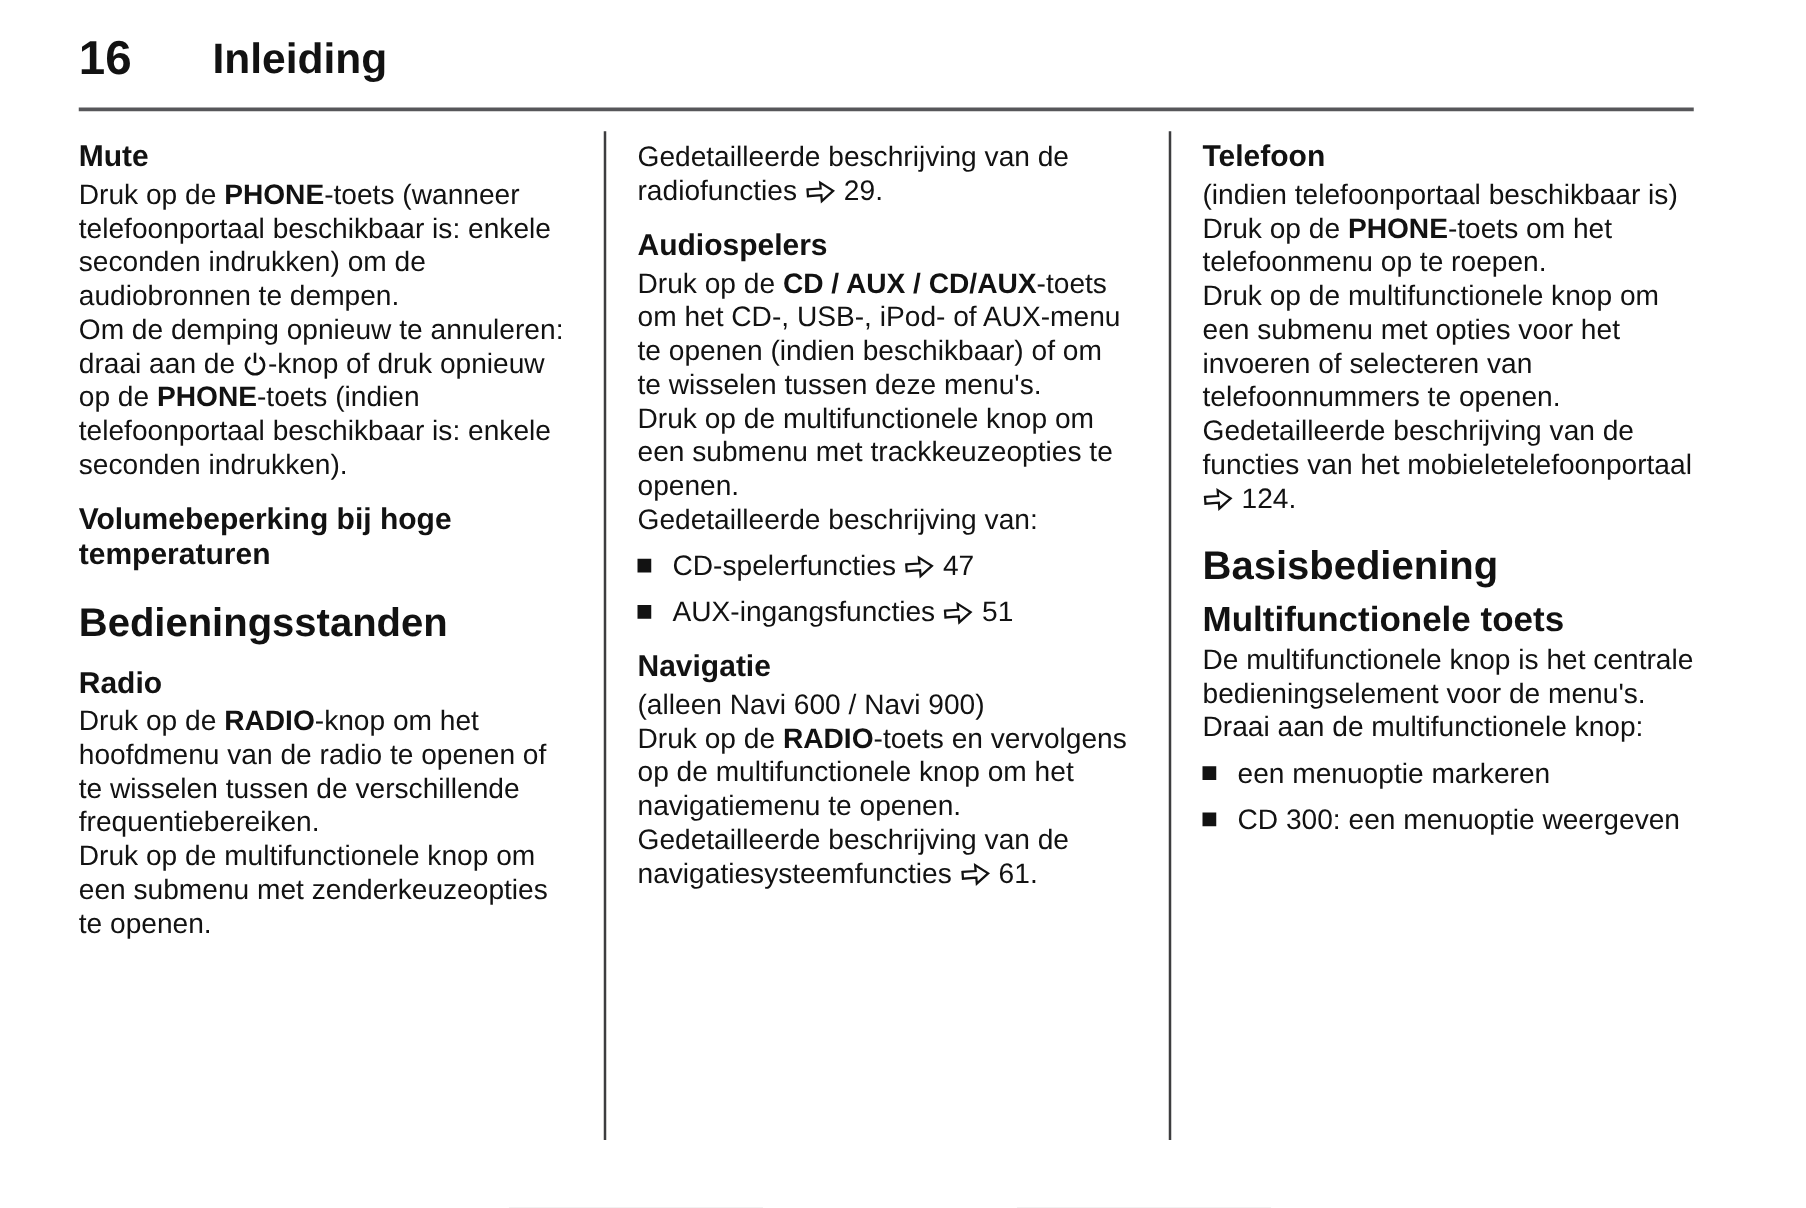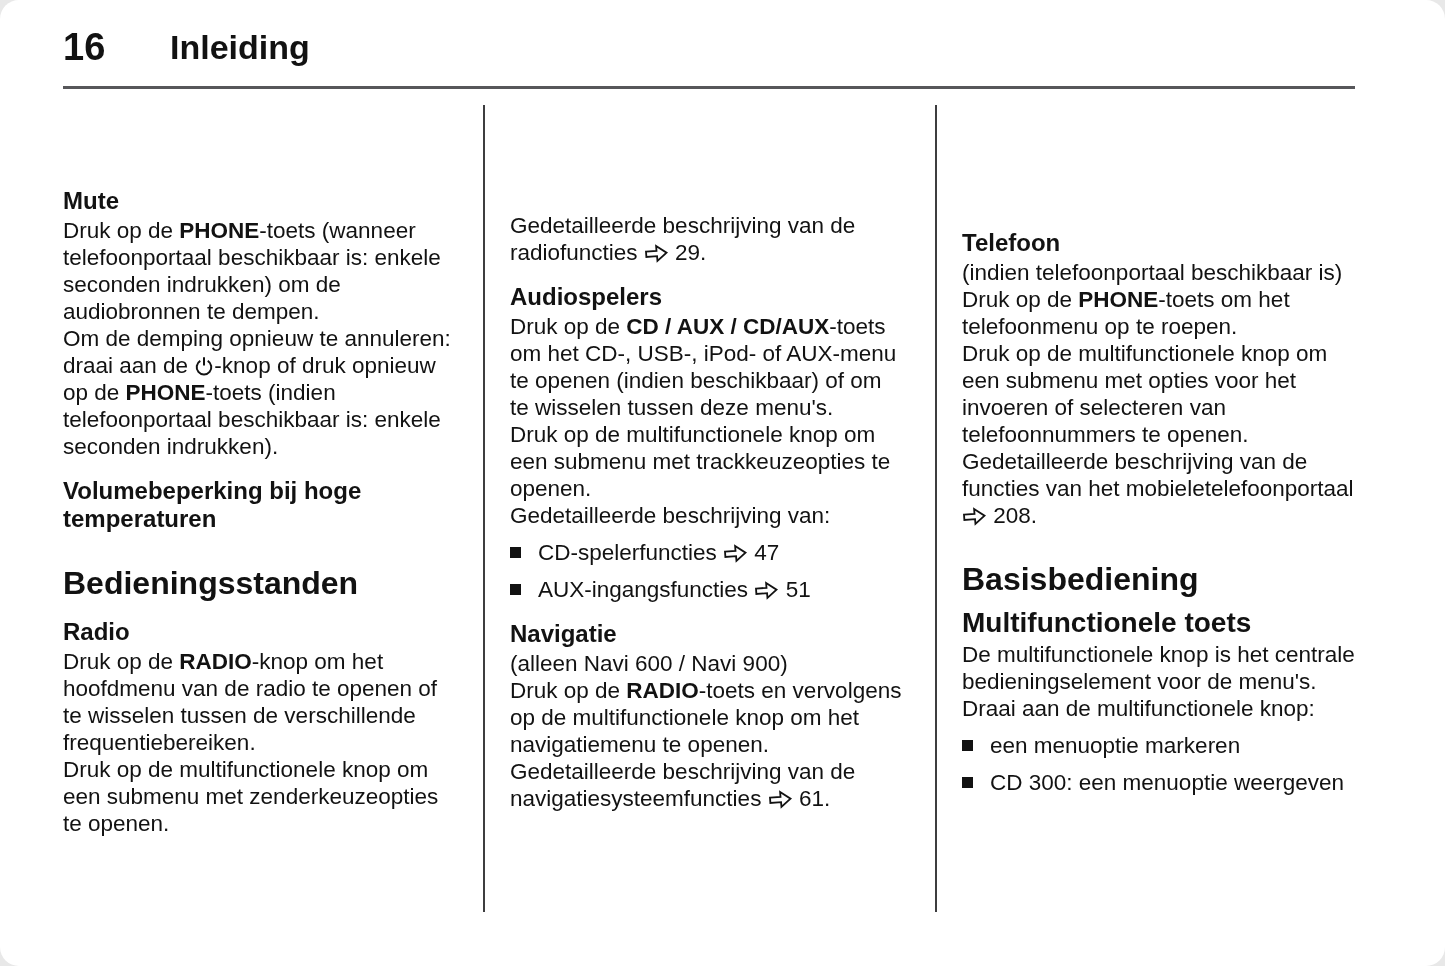--- a/index.html
+++ b/index.html
@@ -3,44 +3,43 @@
 <meta charset="utf-8">
 <style>
   html,body { margin:0; padding:0; background:#e8e8e8; }
   .page {
     position:relative;
     width:1445px; height:966px;
     background:#ffffff;
     color:#121212;
     font-family:"Liberation Sans","DejaVu Sans",sans-serif;
     overflow:hidden;
-    border-radius:19px;
   }
   
   .header { position:absolute; top:26px; left:63px; right:88px; height:46px; }
   .page-number { position:absolute; left:0; top:0; font-size:38px; font-weight:bold; line-height:42px; }
   .chapter-title { position:absolute; left:107px; top:0; font-size:34px; font-weight:bold; line-height:42px; }
   .header-rule { position:absolute; left:63px; top:86px; width:1292px; height:3px; background:#57575a; }
 
   
-  .columns { position:absolute; left:63px; top:105px; display:flex; align-items:center; }
+  .columns { position:absolute; left:63px; top:105px; display:flex; align-items:flex-start; }
   .col { padding-top:7px; }
   .col-1 { width:393px; }
   .col-2 { width:395px; }
   .col-3 { width:395px; }
   .divider { width:2px; height:807px; background:#3d3d3f; flex:0 0 2px; }
   .divider-1 { margin-left:27px; margin-right:25px; }
   .divider-2 { margin-left:30px; margin-right:25px; }
 
   
   .col > * { margin:0; }
   .col p { font-size:22.5px; line-height:27px; margin-top:0; font-weight:normal; }
   .col h4 { font-size:24px; line-height:28px; margin-top:17px; font-weight:bold; }
   .col h3 { font-size:28px; line-height:32px; margin-top:22px; font-weight:bold; }
-  .col h2 { font-size:32px; line-height:36px; margin-top:32px; font-weight:bold; }
+  .col h2 { font-size:32px; line-height:36px; margin-top:22px; font-weight:bold; }
   .col h2 + h3 { margin-top:10px; }
   .col h4 + p, .col h3 + p, .col p.subtitle { margin-top:2px; }
   .col > :first-child { margin-top:0 !important; }
 
   ul.bullets { list-style:none; margin:1px 0 0; padding:0; }
   ul.bullets li { position:relative; padding-left:28px; margin-top:10px; font-size:22.5px; line-height:27px; }
   .sq { position:absolute; left:0; top:8px; width:11px; height:11px; background:#121212; }
 
   
   .inline-icon { display:inline-block; vertical-align:baseline; }
@@ -97,21 +96,21 @@
             </svg></span><span> 61.</span></p>
       </div>
     <div class="divider divider-2"></div>
     <div class="col col-3">
         <h4><span>Telefoon</span></h4>
         <p class="subtitle"><span>(indien telefoonportaal beschikbaar is)</span></p>
         <p><span>Druk op de </span><b>PHONE</b><span>-toets om het telefoonmenu op te roepen.</span></p>
         <p><span>Druk op de multifunctionele knop om een submenu met opties voor het invoeren of selecteren van telefoonnummers te openen.</span></p>
         <p><span>Gedetailleerde beschrijving van de functies van het mobieletelefoonportaal </span><span class="inline-icon cross-reference-arrow-icon"><svg viewBox="0 0 26 22">
               <polygon points="2,9 13,8.2 12.6,3.2 23.5,10.2 14,18.8 13.6,13.8 2.4,14.6" fill="#ffffff" stroke="#121212" stroke-width="1.9" stroke-linejoin="miter"></polygon>
-            </svg></span><span> 208.</span></p>
+            </svg></span><span> 124.</span></p>
         <h2><span>Basisbediening</span></h2>
         <h3><span>Multifunctionele toets</span></h3>
         <p><span>De multifunctionele knop is het centrale bedieningselement voor de menu's.</span></p>
         <p><span>Draai aan de multifunctionele knop:</span></p>
         <ul class="bullets">
           <li><span class="sq"></span><span><span>een menuoptie markeren</span></span></li>
           <li><span class="sq"></span><span><span>CD 300: een menuoptie weergeven</span></span></li>
         </ul>
       </div>
   </div>

